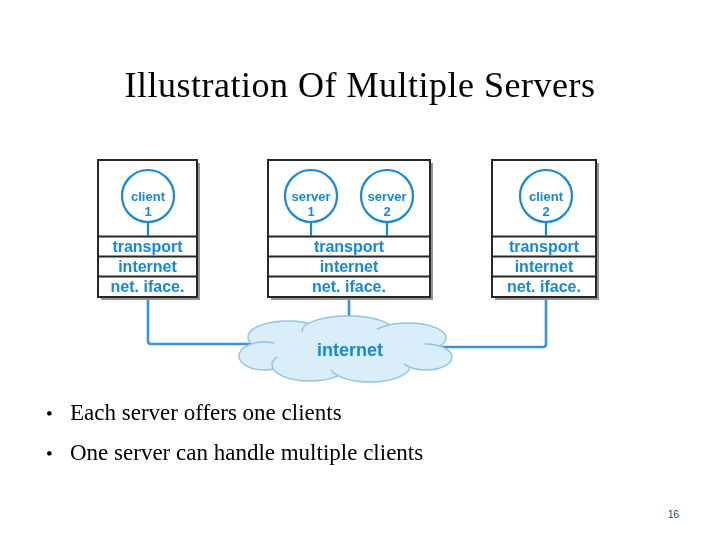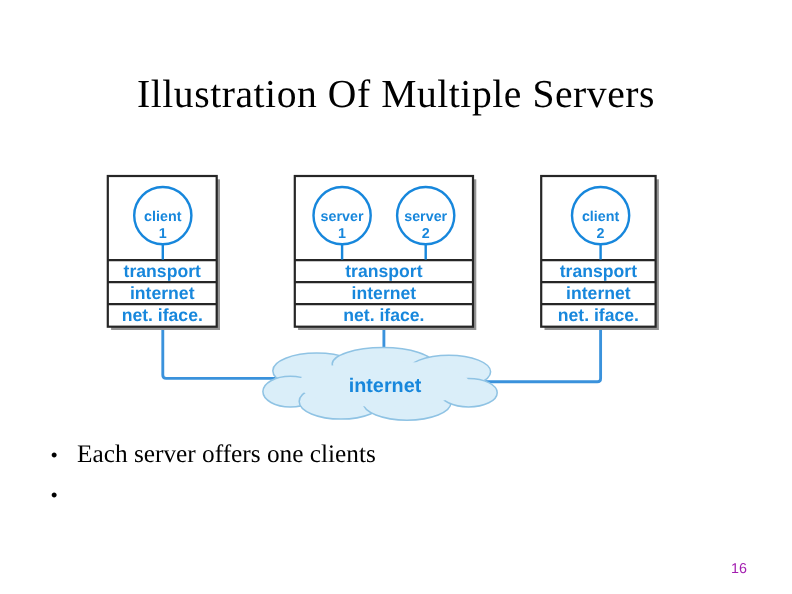--- a/index.html
+++ b/index.html
@@ -37,22 +37,22 @@
   }
   .bullet-glyph{
     width:24px;
     font-size:19px;
     flex:0 0 24px;
   }
   .page-number{
     position:absolute;
     right:41px;top:489px;
     font-family:"Liberation Sans","DejaVu Sans",sans-serif;
-    font-size:13px;
-    color:#a21caf;
+    font-size:10px;
+    color:#14532d;
   }
   
   .circle-label{font:bold 13px "Liberation Sans","DejaVu Sans",sans-serif;fill:#1787dc;text-anchor:middle;}
   .layer-label{font:bold 16px "Liberation Sans","DejaVu Sans",sans-serif;fill:#1787dc;text-anchor:middle;}
   .cloud-label{font:bold 18px "Liberation Sans","DejaVu Sans",sans-serif;fill:#1787dc;text-anchor:middle;}
   .host-rect{fill:#ffffff;stroke:#262626;stroke-width:2;}
   .host-shadow{fill:#949494;}
   .host-line{stroke:#262626;stroke-width:2;}
   .blue-stroke{stroke:#1787dc;stroke-width:2.2;fill:none;}
   .connector{stroke:#3a92dc;stroke-width:2.6;fill:none;stroke-linejoin:round;}
@@ -134,18 +134,19 @@
     </g>
   </svg>
 
   <ul class="bullets">
     <li>
       <span class="bullet-glyph">•</span>
       <span>Each server offers one clients</span>
     </li>
     <li>
       <span class="bullet-glyph">•</span>
+      <span>One server can handle multiple clients</span>
     </li>
   </ul>
 
   <div class="page-number">16</div>
 
 </div>
 
 </body></html>

